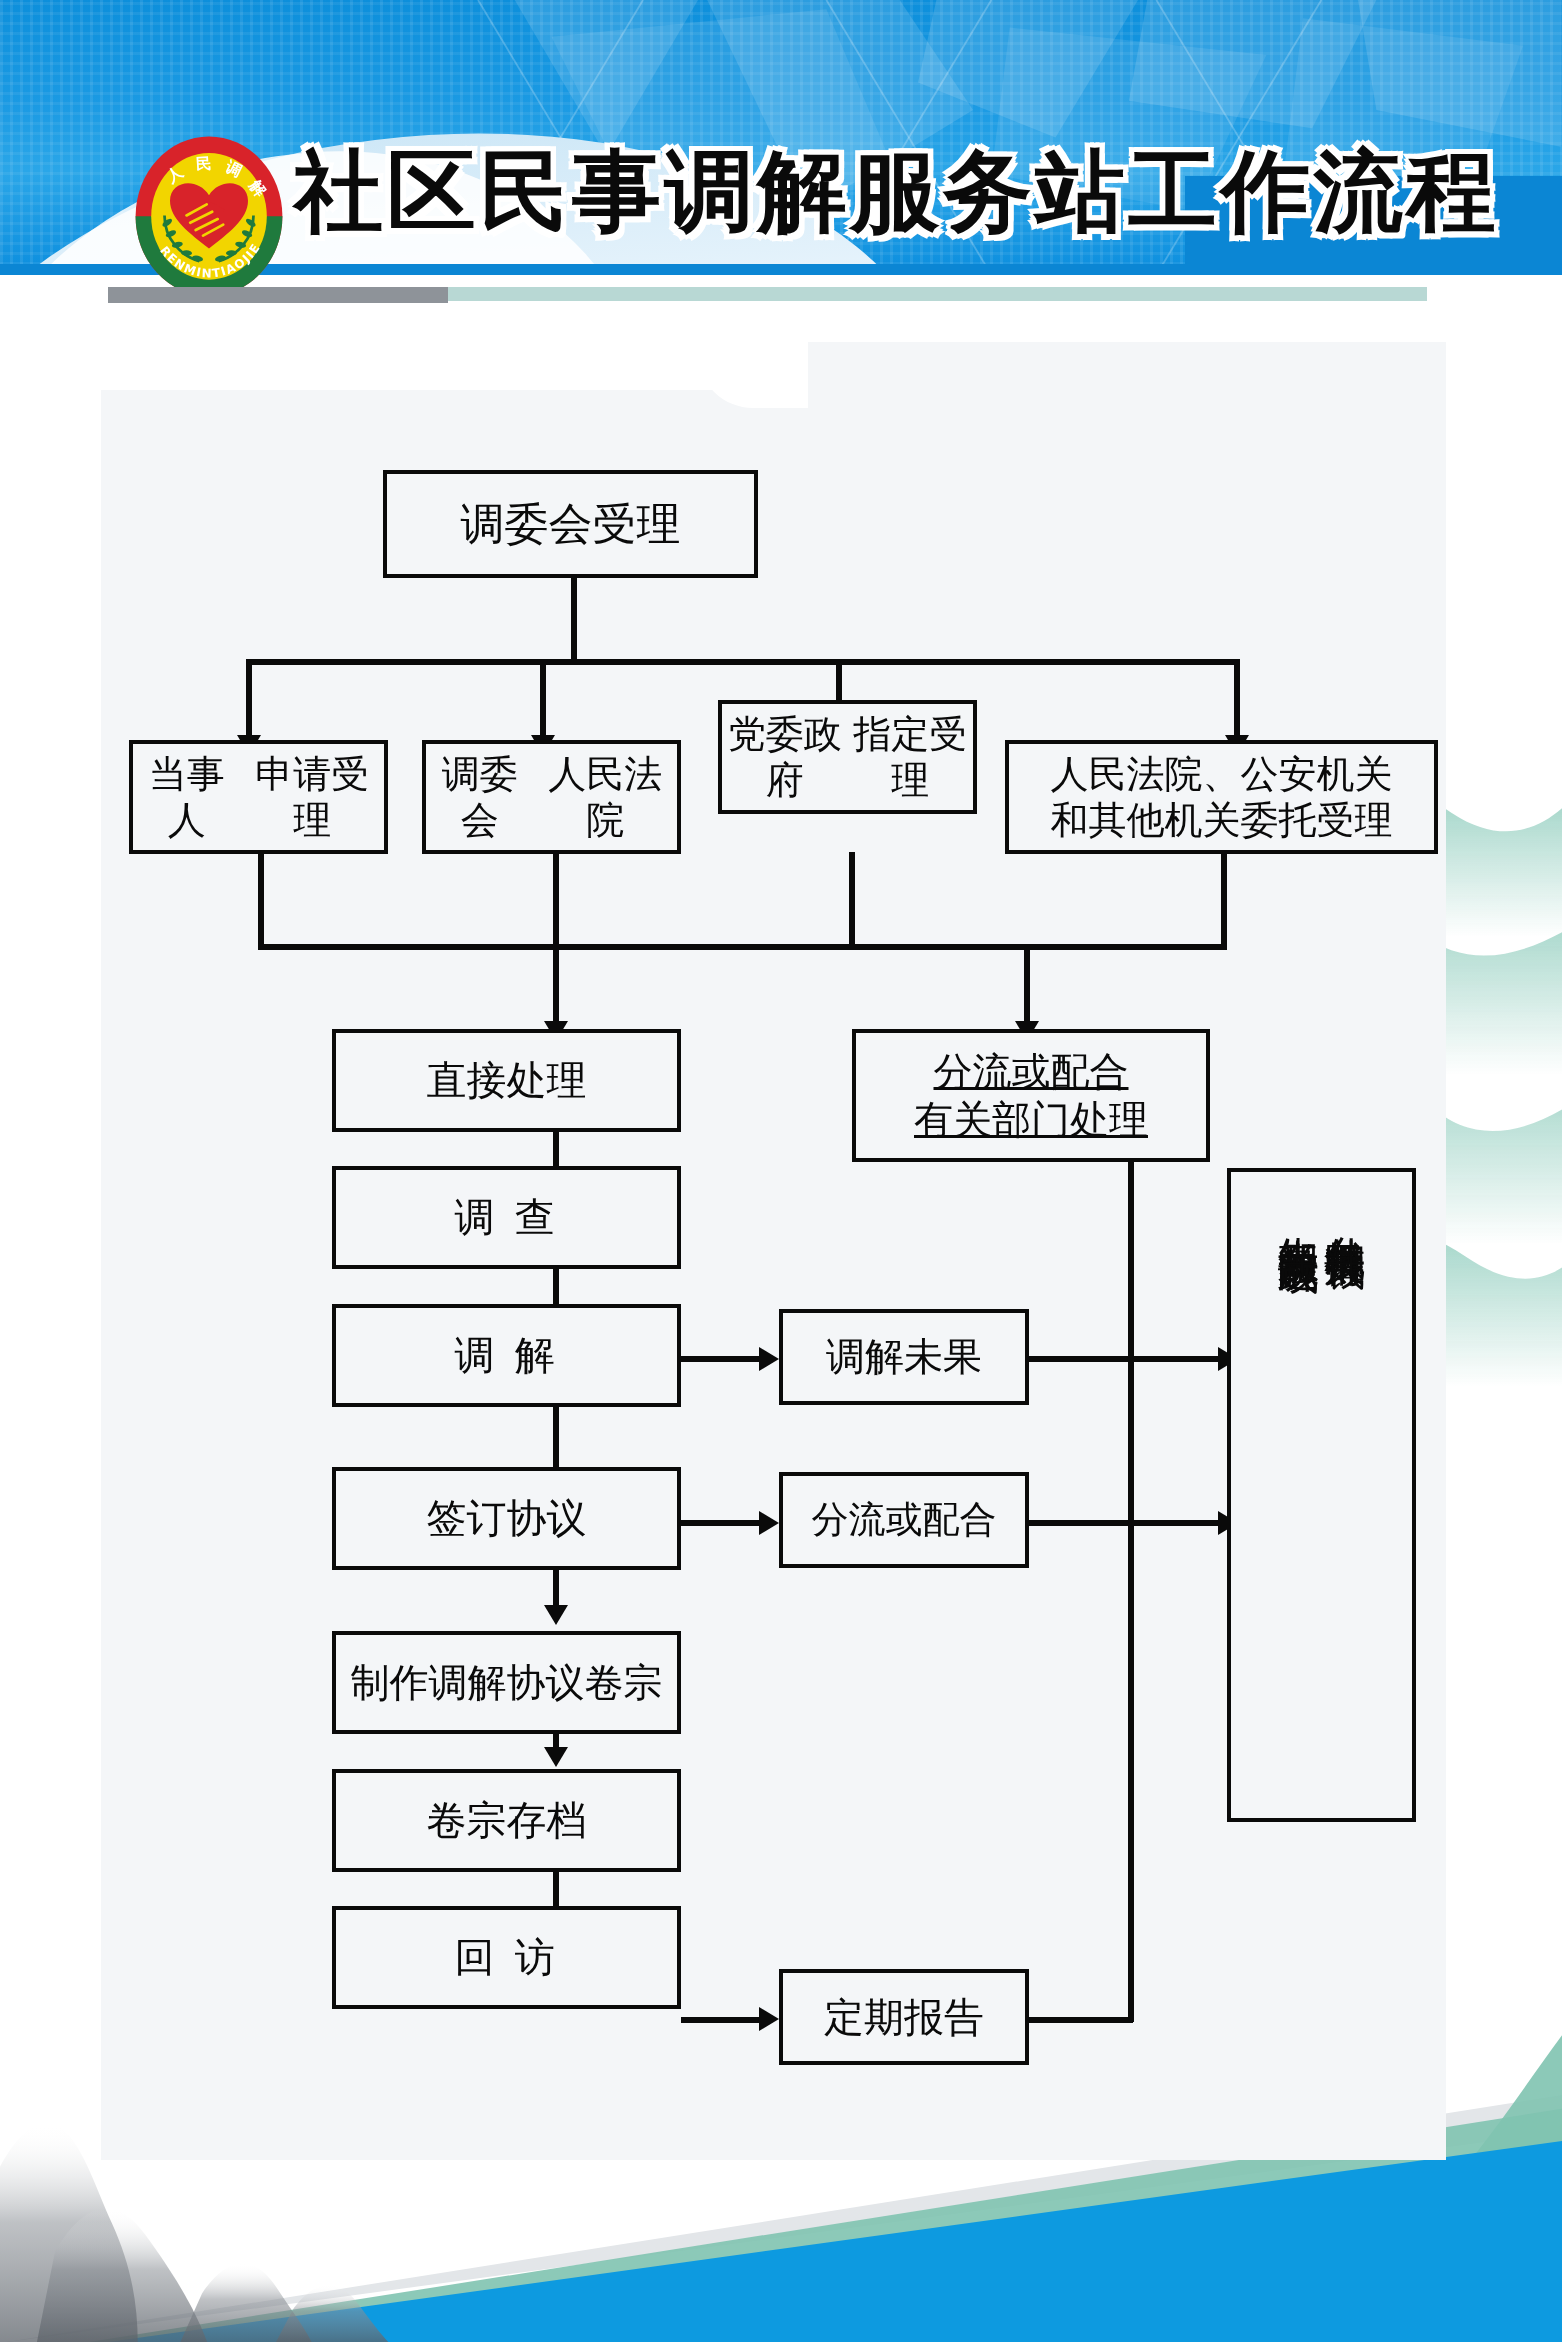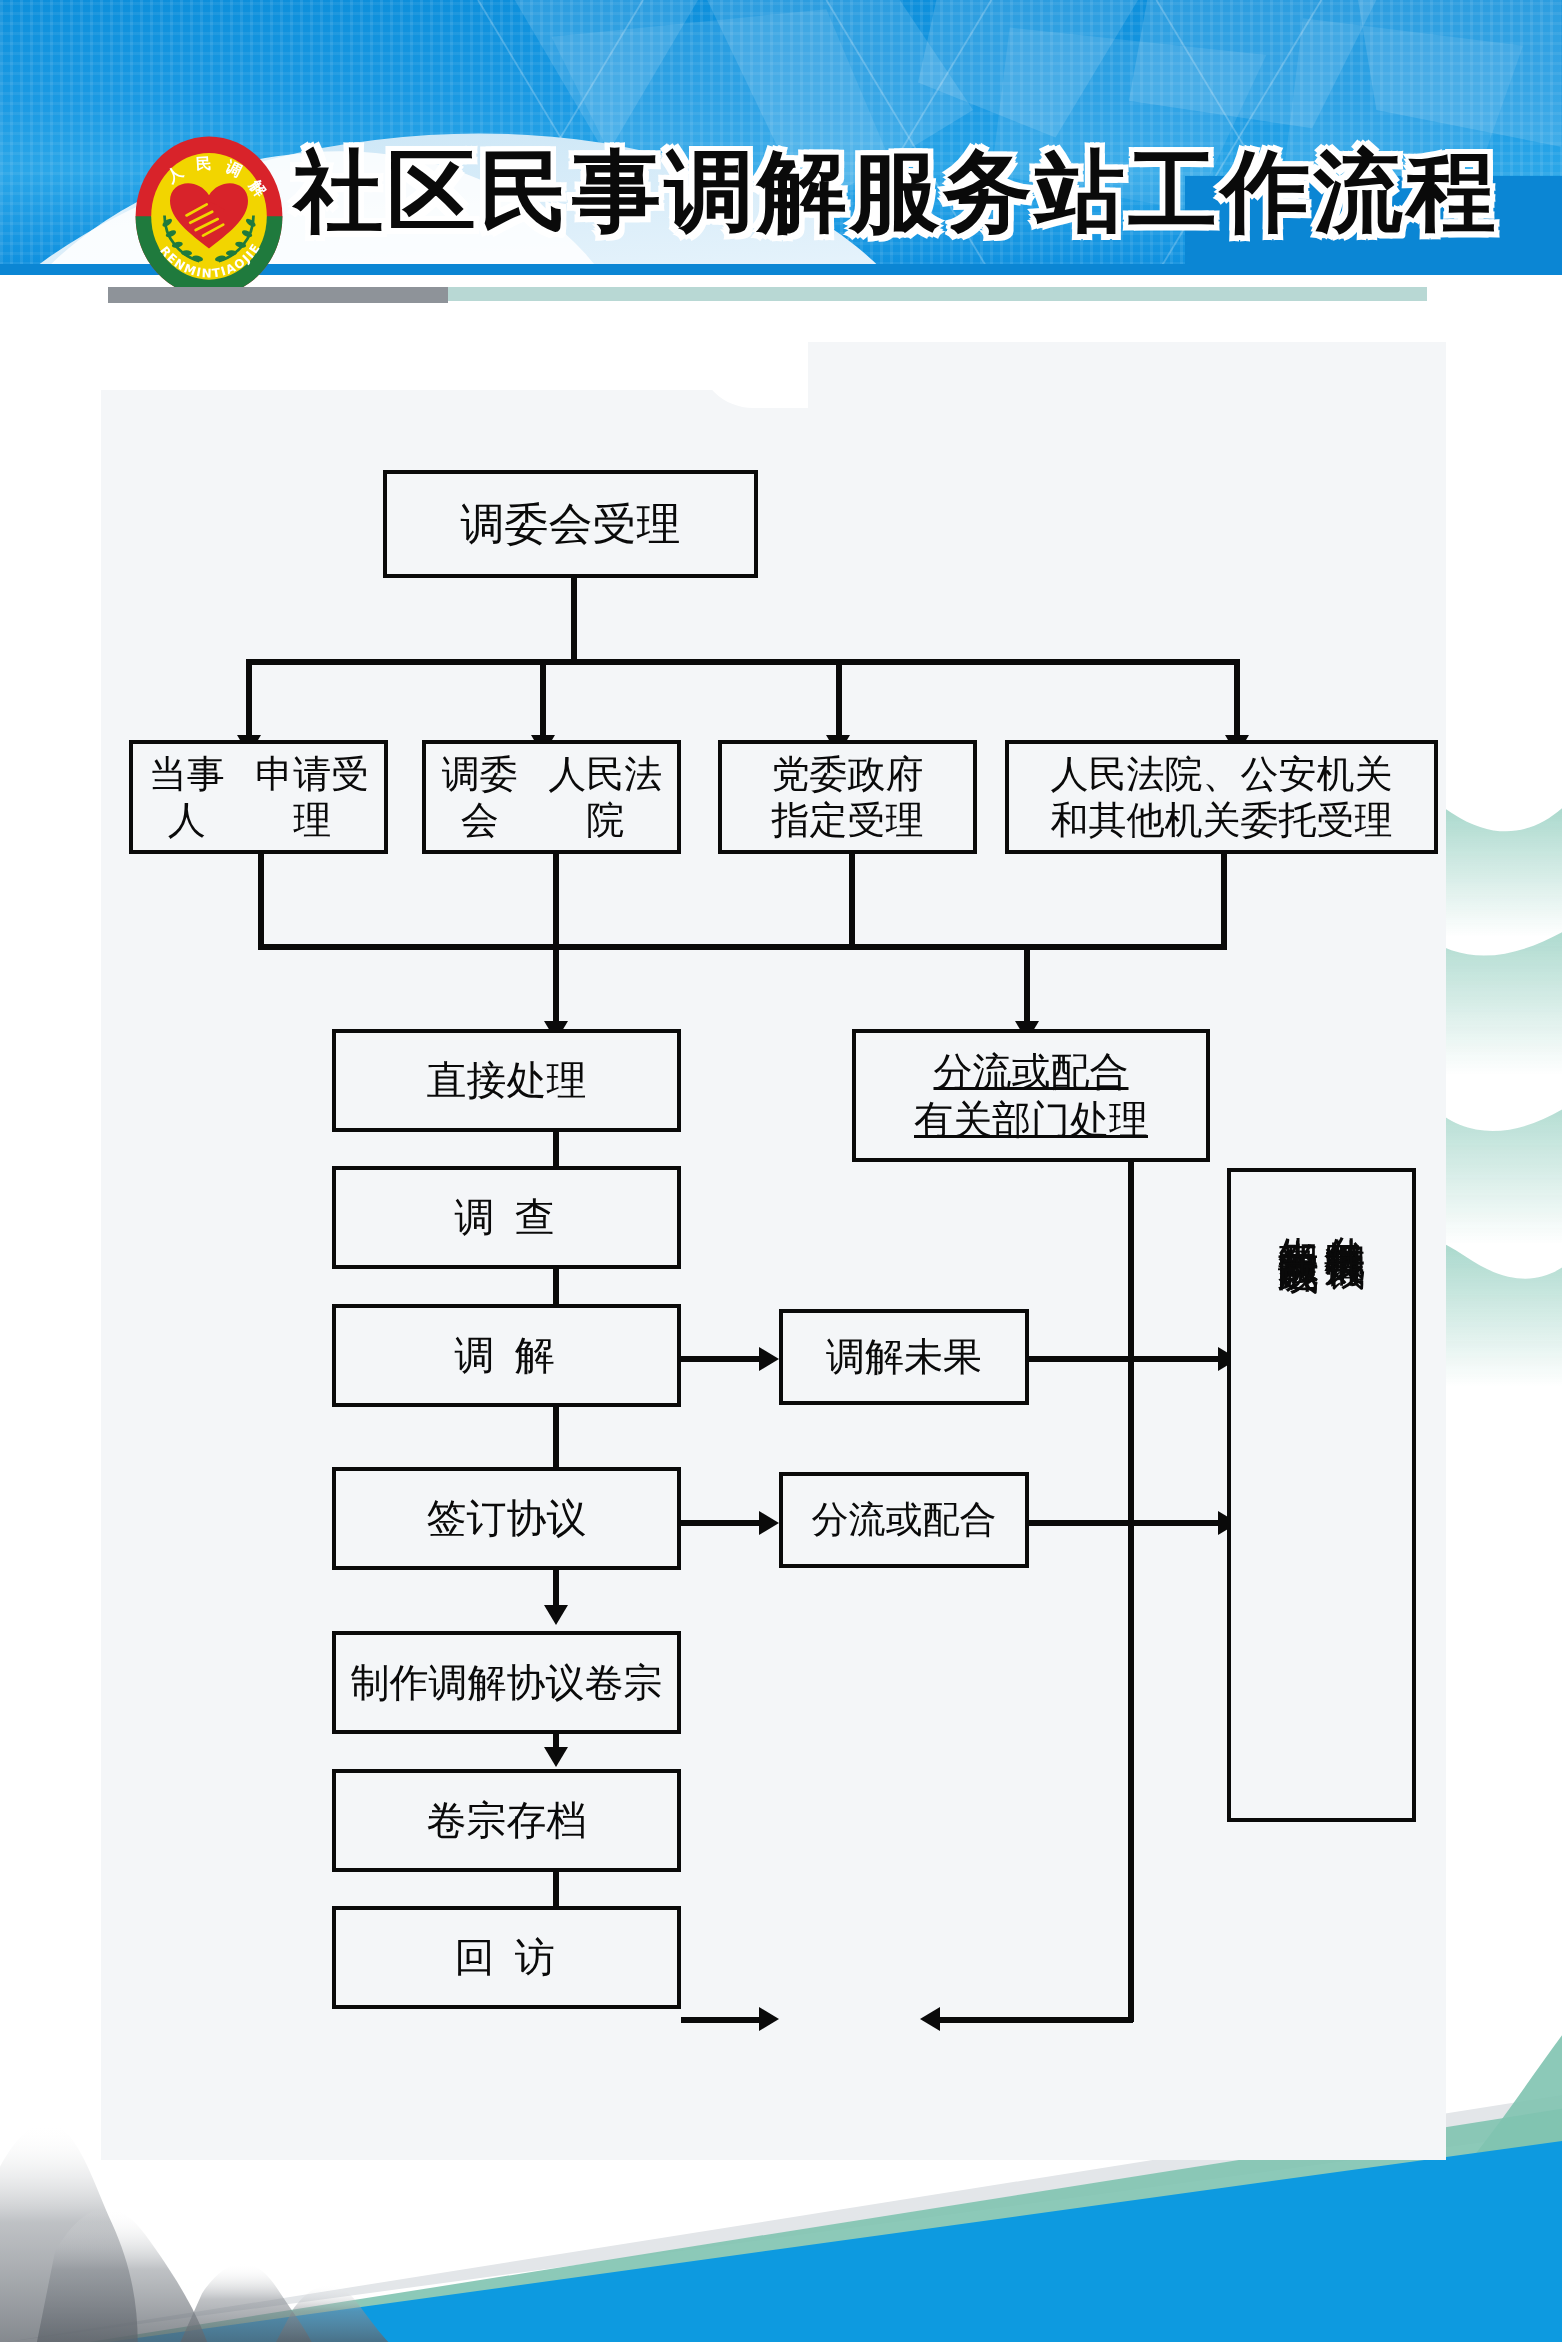--- a/index.html
+++ b/index.html
@@ -266,21 +266,21 @@
   <div class="node" style="left:129px;top:740px;width:259px;height:114px;font-size:38px;flex-direction:row;">
     <span>当事人</span>
     <span>申请受理</span>
   </div>
 
   <div class="node" style="left:422px;top:740px;width:259px;height:114px;font-size:38px;">
     <span>调委会</span>
     <span>人民法院</span>
   </div>
 
-  <div class="node" style="left:718px;top:740px;width:259px;height:114px;font-size:38px;flex-direction:column;">
+  <div class="node" style="left:718px;top:700px;width:259px;height:114px;font-size:38px;">
     <span>党委政府</span>
     <span>指定受理</span>
   </div>
 
   <div class="node" style="left:1005px;top:740px;width:433px;height:114px;font-size:38px;flex-direction:column;">
     <span>人民法院、公安机关</span>
     <span>和其他机关委托受理</span>
   </div>
 
   <div class="node" style="left:332px;top:1029px;width:349px;height:103px;font-size:40px;">
@@ -317,20 +317,23 @@
   </div>
 
   <div class="node" style="left:779px;top:1309px;width:250px;height:96px;font-size:39px;">
     <span>调解未果</span>
   </div>
 
   <div class="node" style="left:779px;top:1472px;width:250px;height:96px;font-size:37px;">
     <span>分流或配合</span>
   </div>
 
+  <div class="node" style="left:779px;top:1969px;width:250px;height:96px;font-size:40px;">
+    <span>定期报告</span>
+  </div>
 
   <div class="vnode" style="left:1227px;top:1168px;width:189px;height:654px;">
     <div class="vcol">向仲裁机关申请仲裁</div>
     <div class="vcol">告知当事人向法院起诉或</div>
   </div>
 
 </div>
 
 
 </body></html>

